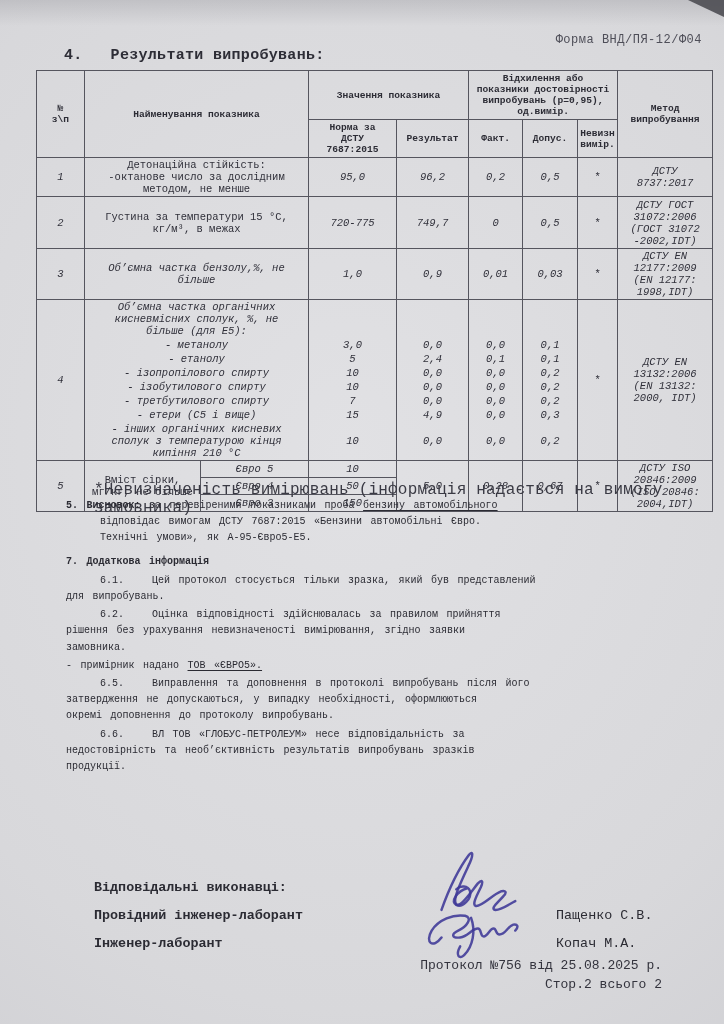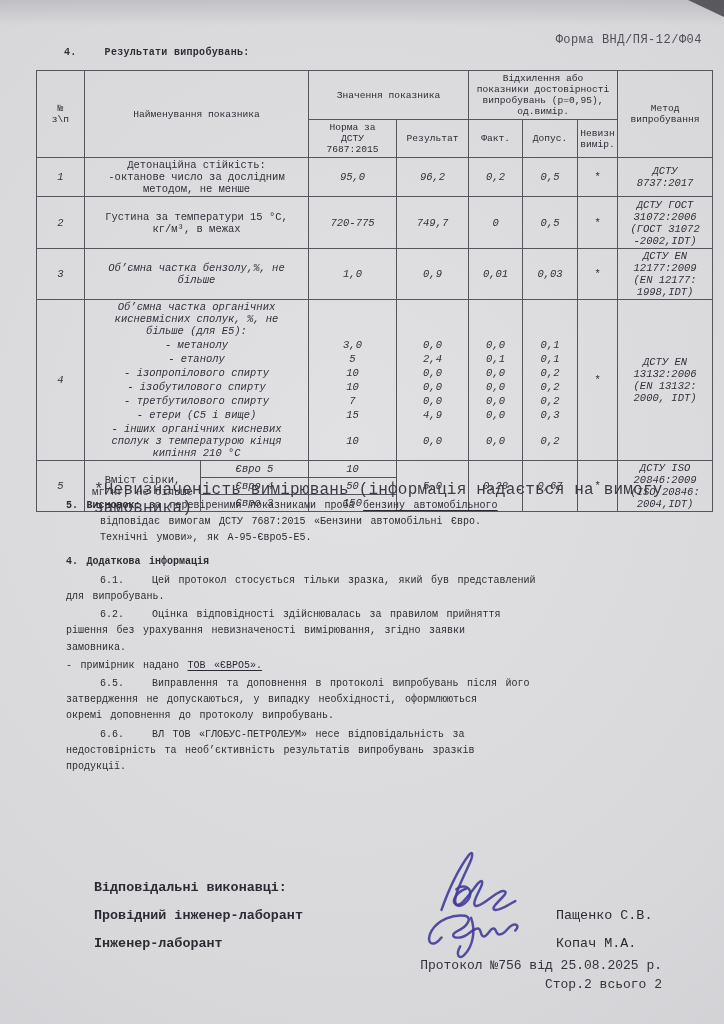--- a/index.html
+++ b/index.html
@@ -15,38 +15,38 @@
     position:absolute;top:0;right:0;width:0;height:0;
     border-left:36px solid transparent;border-top:17px solid #45454b;
     opacity:.85;
   }
   .form-ref{
     position:absolute;top:33px;right:22px;
     font-size:12px;color:#4e4e58;letter-spacing:.5px;
   }
   .sec4{
     position:absolute;top:47px;left:64px;
-    font-size:10px;font-weight:bold;letter-spacing:.3px;
+    font-size:15px;font-weight:bold;letter-spacing:.3px;
   }
   .sec4 .t{margin-left:28px;}
   
   table.res{
     position:absolute;top:70px;left:36px;width:676px;
     border-collapse:collapse;table-layout:fixed;
     border:1.5px solid #4a4a54;
   }
   table.res td, table.res th{
     border:1px solid #55555e;
     padding:1px 3px;
     font-size:10.5px;line-height:12px;
     text-align:center;vertical-align:middle;
     white-space:pre-line;overflow:hidden;
     color:#30303a;
   }
-  table.res th{font-weight:normal;font-size:9.6px;line-height:11px;padding:2px 2px;color:#2c2c35;}
+  table.res th{font-weight:bold;font-size:9.6px;line-height:11px;padding:2px 2px;color:#2c2c35;}
   td.name{ text-align:left;vertical-align:top;padding-left:5px;}
   .it{font-style:italic;}
   .ih-b{border-bottom-style:hidden !important;}
   .ih-t{border-top-style:hidden !important;}
   tr.hrow1{height:46px;} tr.hrow2{height:36px;}
   tr.r1{height:36px;} tr.r2{height:52px;} tr.r3{height:46px;}
   tr.r4a{height:36px;} tr.r4i{height:12px;} tr.r4z{height:36px;}
   tr.r5{height:16px;}
   .footnote{
     position:absolute;top:481px;left:94px;
@@ -264,21 +264,21 @@
 </tbody>
   </table>
 
 <div class="footnote">*Невизначеність вимірювань (інформація надається на вимогу замовника)</div>
 
 <div class="bt">
   <p class="concl"><b>5. Висновок: </b><span>за перевіреними показниками проба </span><u>бензину автомобільного</u><span>
 відповідає вимогам ДСТУ 7687:2015 «Бензини автомобільні Євро.
 Технічні умови», як А-95-Євро5-Е5.</span></p>
 
-  <p class="h6">4. Додаткова інформація</p>
+  <p class="h6">7. Додаткова інформація</p>
 
   <p class="np"><span class="pnum">6.1.</span><span>Цей протокол стосується тільки зразка, який був представлений
 для випробувань.</span></p>
 
   <p class="np"><span class="pnum">6.2.</span><span>Оцінка відповідності здійснювалась за правилом прийняття
 рішення без урахування невизначеності вимірювання, згідно заявки
 замовника.</span></p>
 
   <p class="subline"><span>- примірник надано </span><u>ТОВ «ЄВРО5».</u></p>
 

